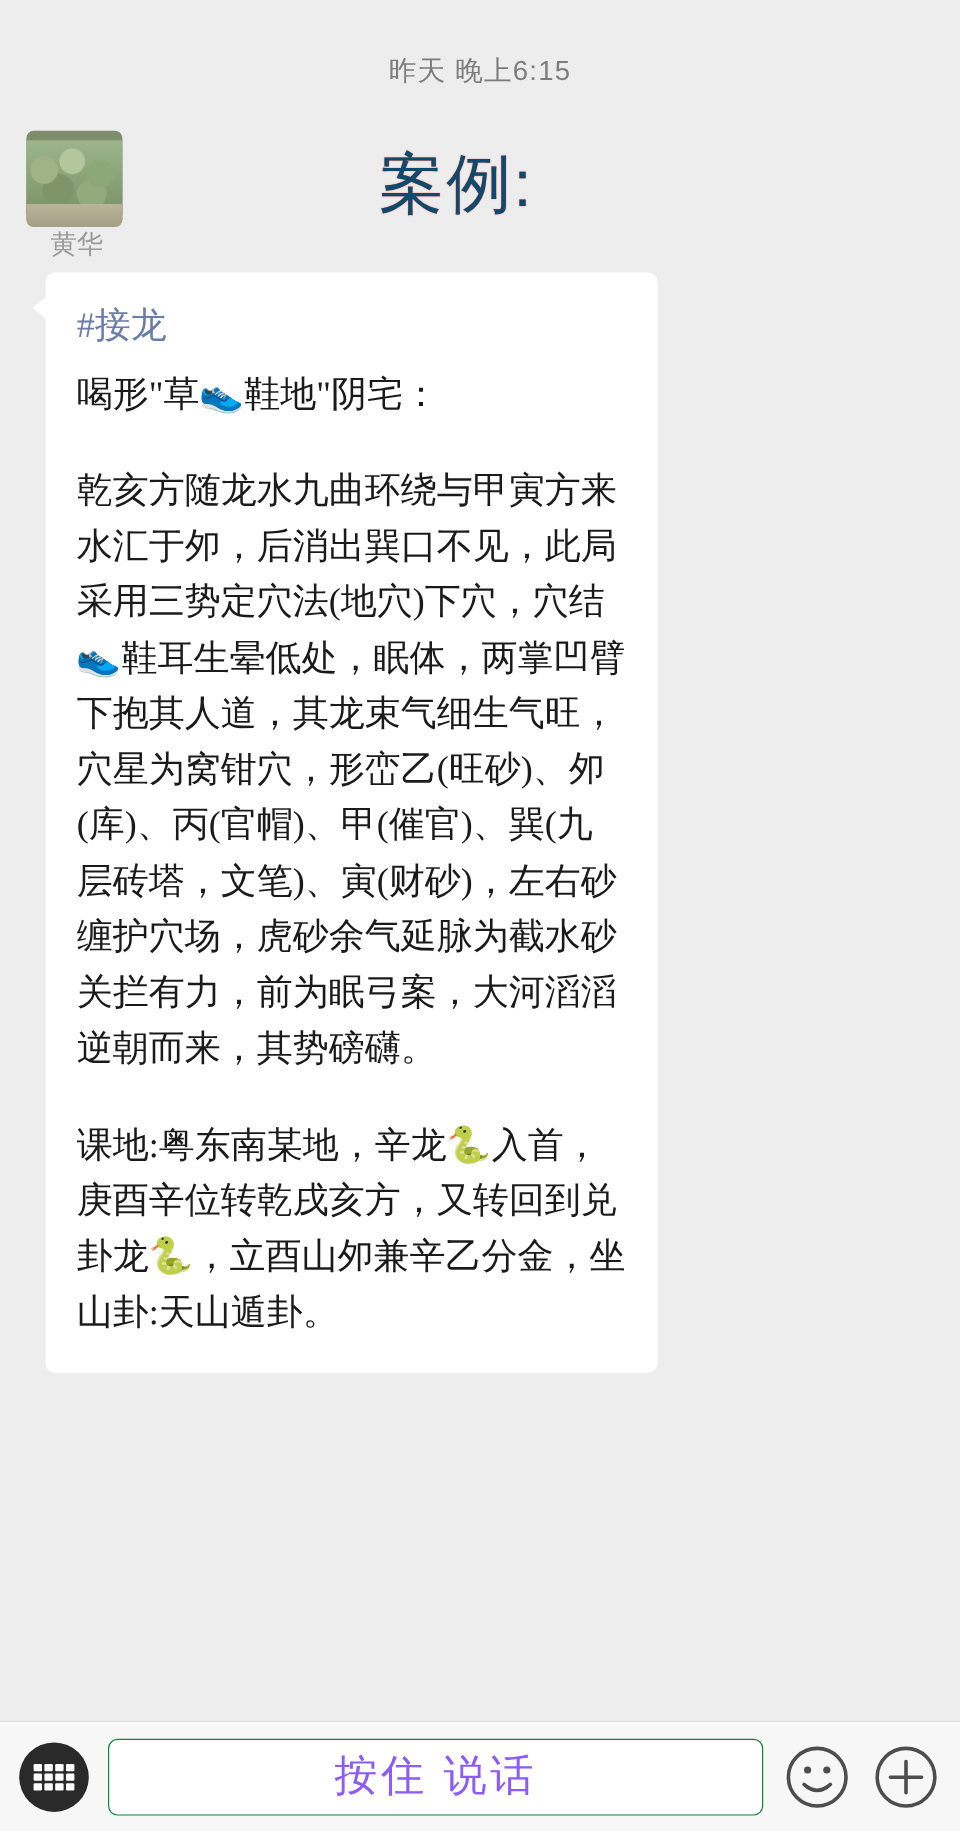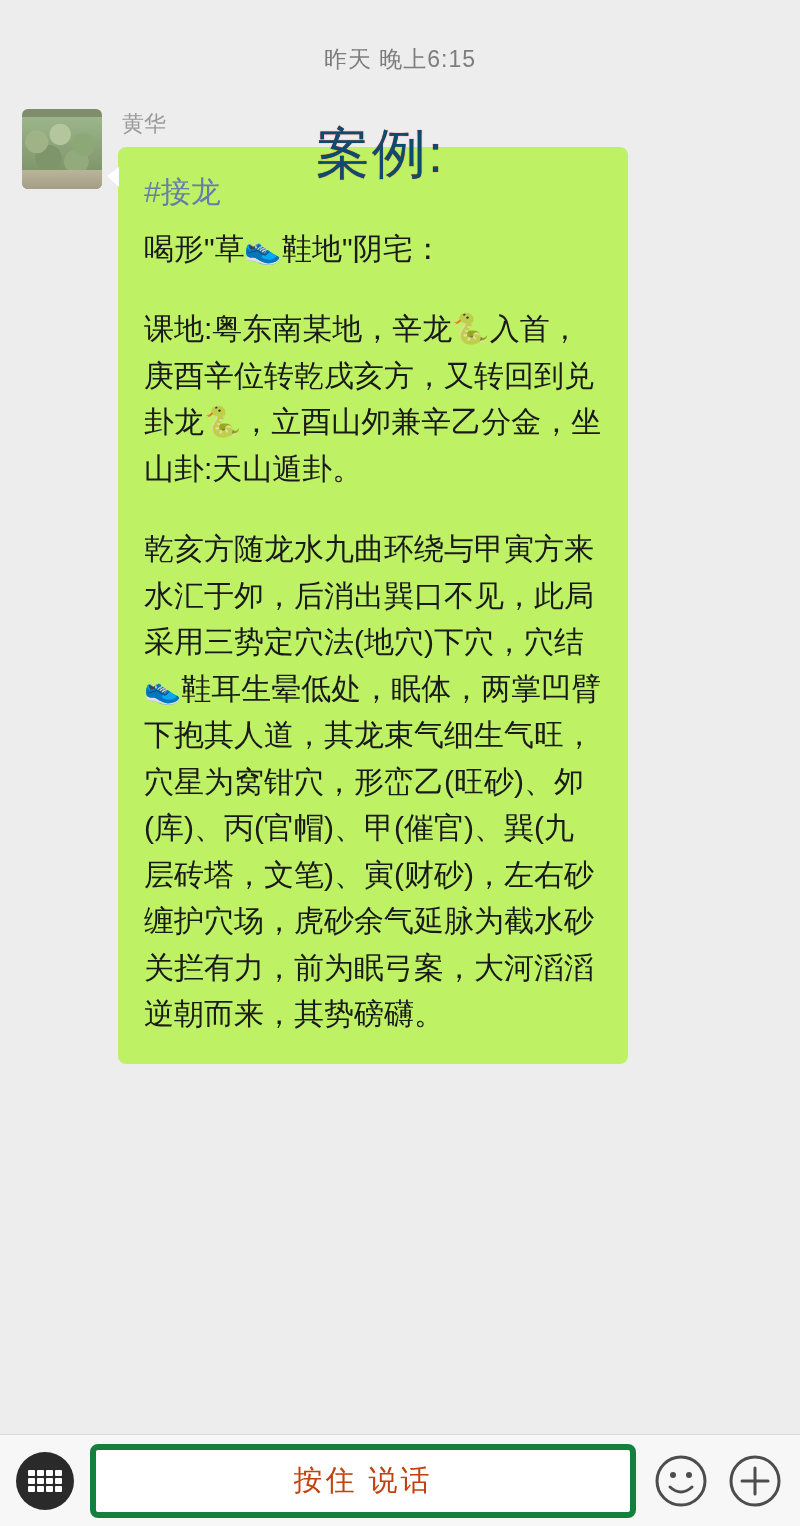--- a/index.html
+++ b/index.html
@@ -39,20 +39,21 @@
     color: #7d7d7d;
     letter-spacing: 1px;
     margin-bottom: 34px;
   }
 
   .msg-row {
     display: flex;
     align-items: flex-start;
     padding-left: 22px;
     padding-right: 18px;
+    flex-direction: column;
   }
 
   .avatar {
     width: 80px;
     height: 80px;
     border-radius: 6px;
     flex: 0 0 80px;
     background: linear-gradient(160deg, #8a9a72 0%, #6e7f59 30%, #55built 31%);
     background-color: #7e8d6b;
     position: relative;
@@ -90,28 +91,29 @@
 
   .sender-name {
     font-size: 22px;
     color: #9a9a9a;
     margin-bottom: 8px;
     margin-left: 4px;
   }
 
   .bubble {
     position: relative;
-    background: #bef264;
+    background: #ffffff;
     border-radius: 8px;
     padding: 22px 26px 26px 26px;
     width: 510px;
     box-sizing: border-box;
     color: #1a1a1a;
     font-size: 30px;
     line-height: 1.55;
+    font-family: Liberation Serif, serif;
   }
   .bubble:before {
     content: "";
     position: absolute;
     left: -11px;
     top: 20px;
     width: 0;
     height: 0;
     border-top: 9px solid transparent;
     border-bottom: 11px solid transparent;
@@ -190,27 +192,27 @@
   .kb-grid i {
     background: #ffffff;
     border-radius: 1px;
     display: block;
   }
 
   .talk-btn {
     flex: 1 1 auto;
     height: 62px;
     background: #ffffff;
-    border: 6px solid #15803d;
+    border: 1px solid #15803d;
     border-radius: 8px;
     display: flex;
     align-items: center;
     justify-content: center;
-    font-size: 29px;
-    color: #c2410c;
+    font-size: 36px;
+    color: #8b5cf6;
     letter-spacing: 3px;
   }
 
   .emoji-btn svg, .plus-btn svg {
     display: block;
   }
 </style>
 </head>
 <body>
 
@@ -226,22 +228,22 @@
         <div class="bush"></div>
         <div class="ground"></div>
       </div>
 
       <div class="msg-body">
         <div class="sender-name">黄华</div>
 
         <div class="bubble">
           <div class="tag-line">#接龙</div>
           <p class="para">喝形"草👟鞋地"阴宅：</p>
+          <p class="para">乾亥方随龙水九曲环绕与甲寅方来水汇于夘，后消出巽口不见，此局采用三势定穴法(地穴)下穴，穴结👟鞋耳生晕低处，眠体，两掌凹臂下抱其人道，其龙束气细生气旺，穴星为窝钳穴，形峦乙(旺砂)、夘(库)、丙(官帽)、甲(催官)、巽(九层砖塔，文笔)、寅(财砂)，左右砂缠护穴场，虎砂余气延脉为截水砂关拦有力，前为眠弓案，大河滔滔逆朝而来，其势磅礴。</p>
           <p class="para">课地:粤东南某地，辛龙🐍入首，庚酉辛位转乾戌亥方，又转回到兑卦龙🐍，立酉山夘兼辛乙分金，坐山卦:天山遁卦。</p>
-          <p class="para">乾亥方随龙水九曲环绕与甲寅方来水汇于夘，后消出巽口不见，此局采用三势定穴法(地穴)下穴，穴结👟鞋耳生晕低处，眠体，两掌凹臂下抱其人道，其龙束气细生气旺，穴星为窝钳穴，形峦乙(旺砂)、夘(库)、丙(官帽)、甲(催官)、巽(九层砖塔，文笔)、寅(财砂)，左右砂缠护穴场，虎砂余气延脉为截水砂关拦有力，前为眠弓案，大河滔滔逆朝而来，其势磅礴。</p>
         </div>
       </div>
     </div>
 
     <div class="annotation">案例:</div>
 
   </div>
 
   <div class="input-bar">
 

